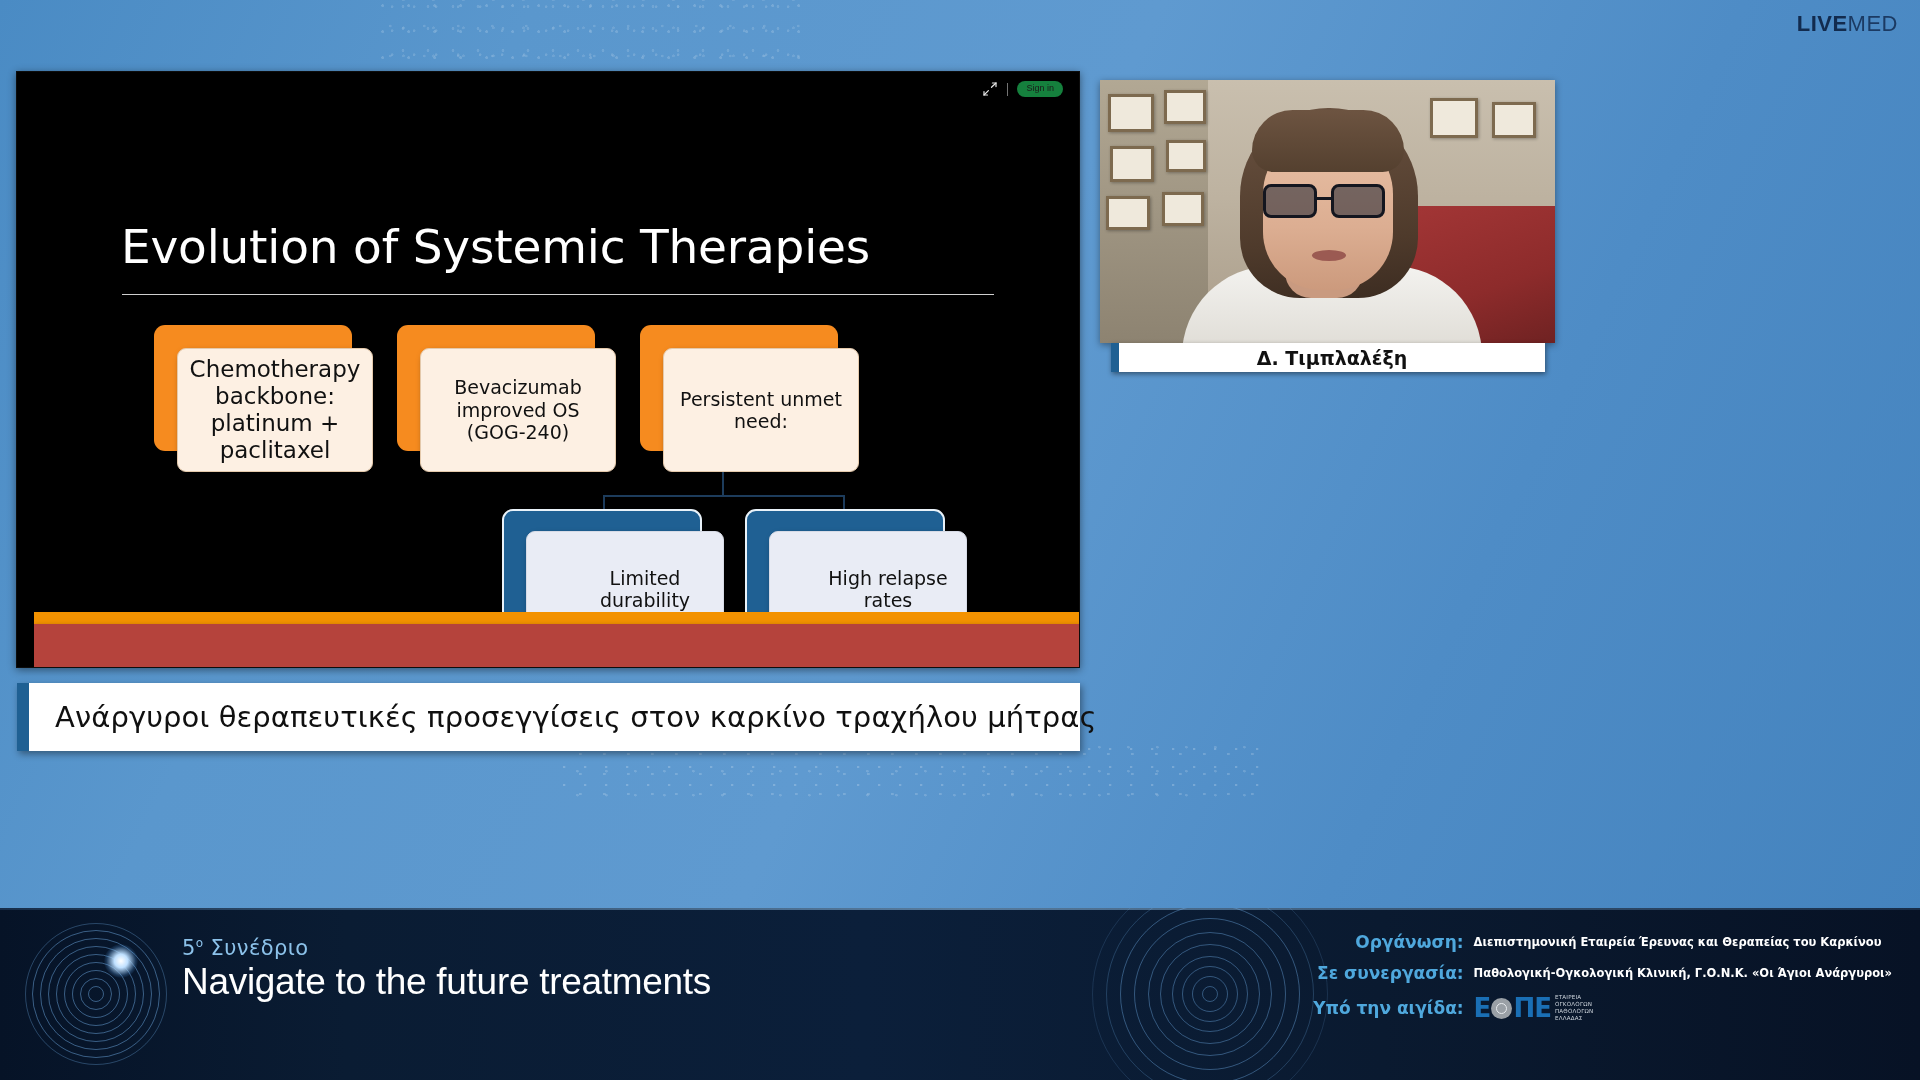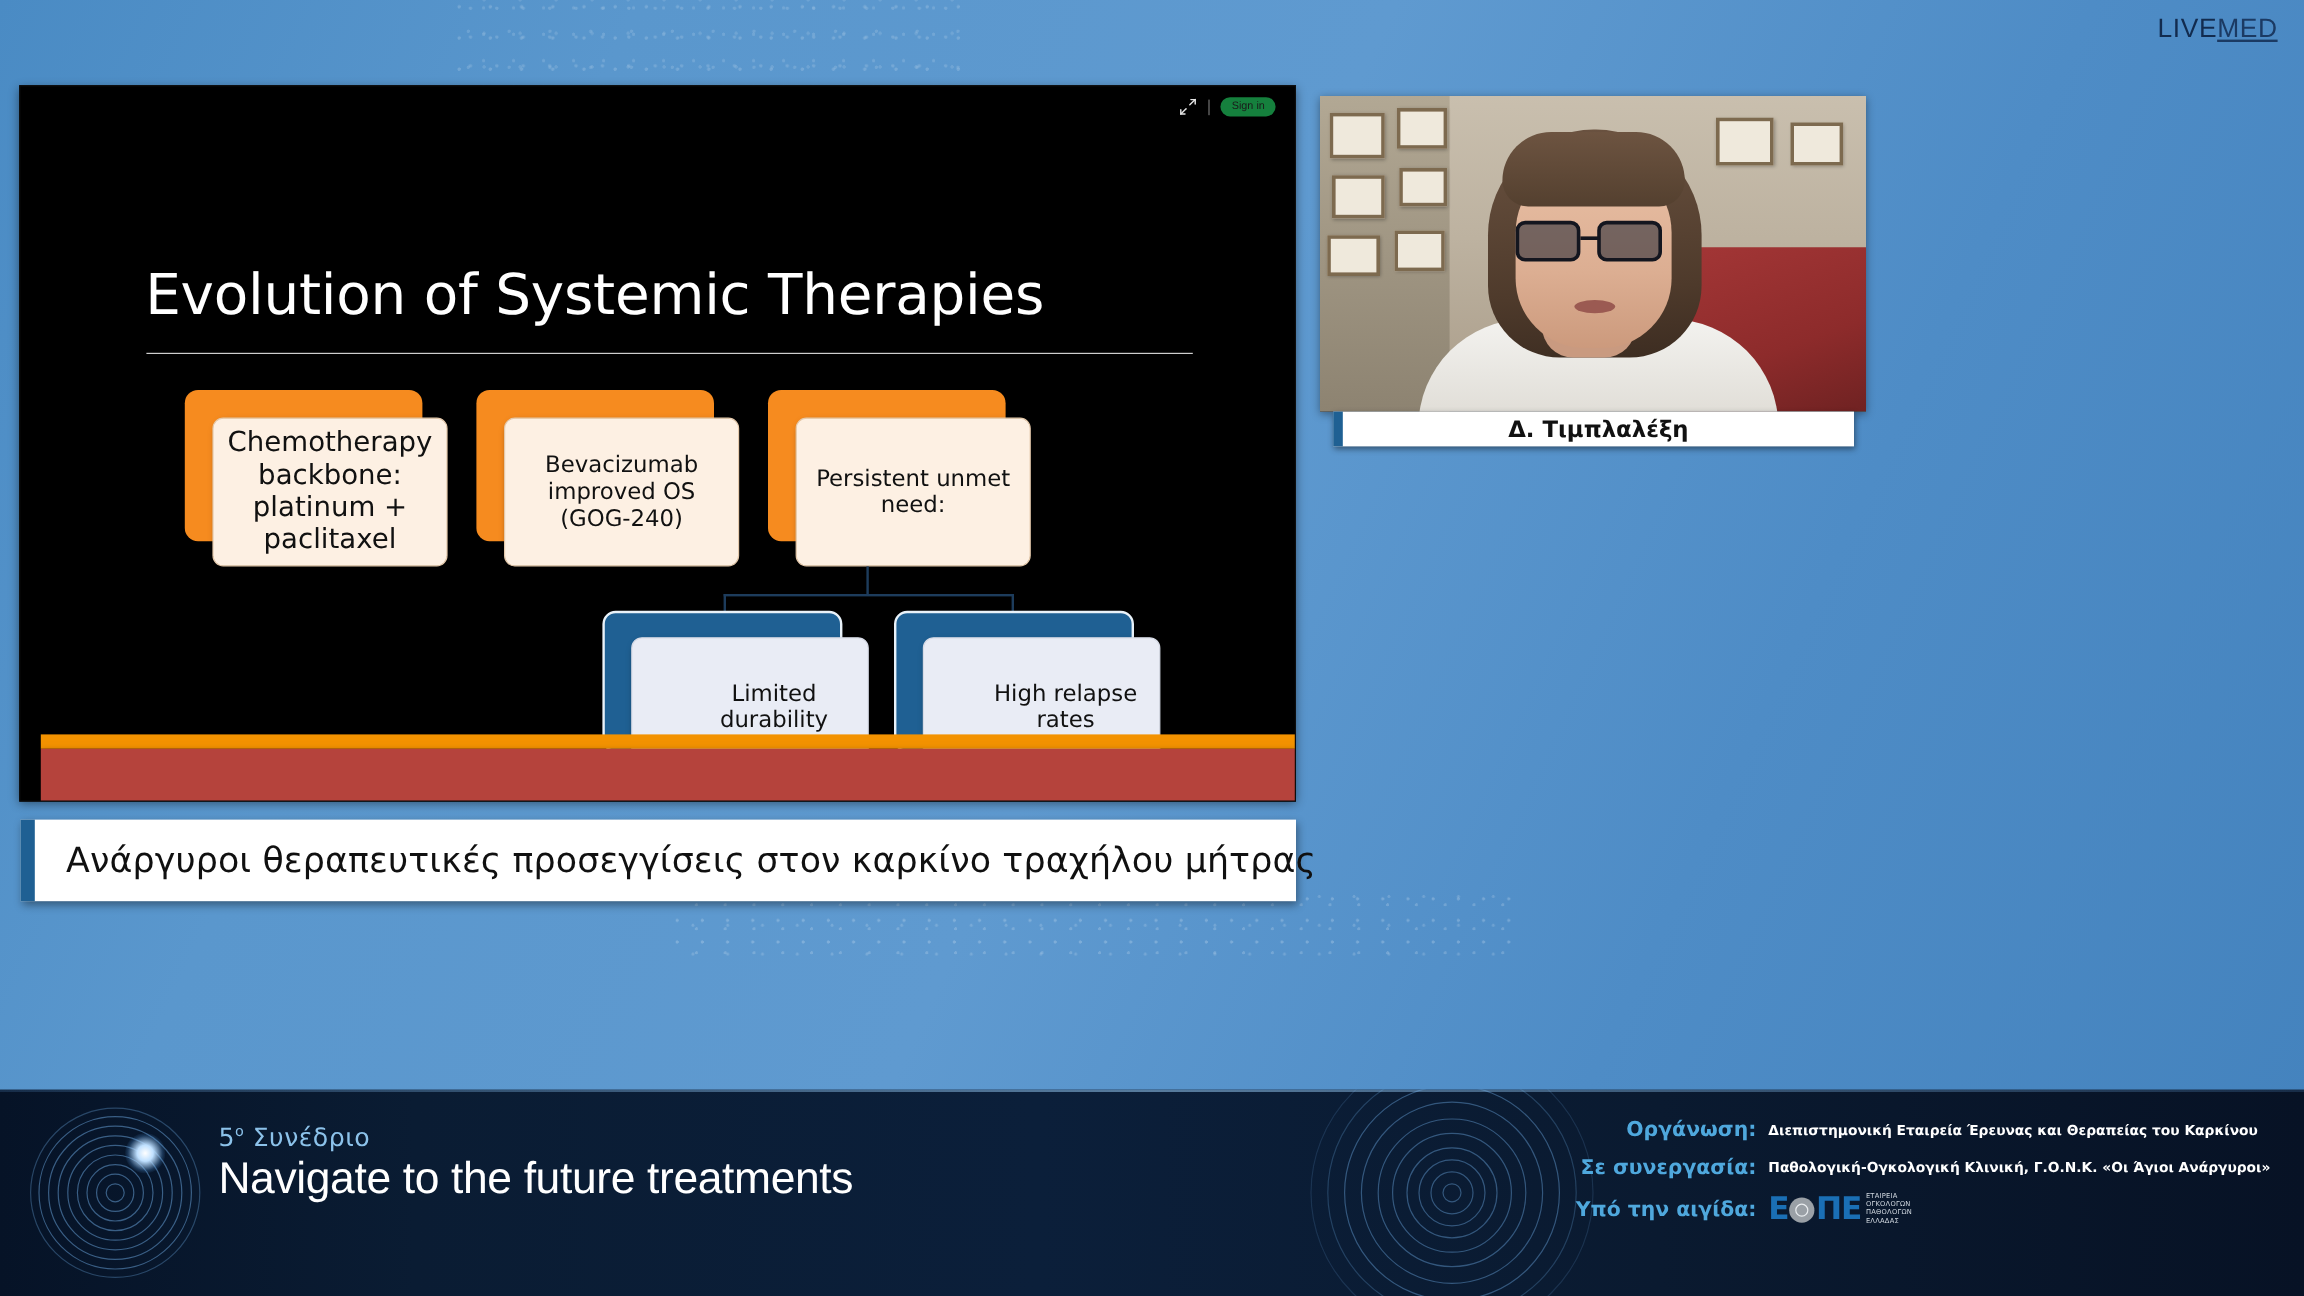--- a/index.html
+++ b/index.html
@@ -42,22 +42,22 @@
     pointer-events: none;
   }
 
   
   #brand {
     position: absolute; right: 22px; top: 13px;
     font-size: 22px; letter-spacing: .5px;
     line-height: 1;
     user-select: none;
   }
-  #brand .b-live { font-weight: 400; color: #122b4e; }
-  #brand .b-med  { font-weight: 400; color: #1b3a63; text-decoration: underline; }
+  #brand .b-live { font-weight: 700; color: #122b4e; }
+  #brand .b-med  { font-weight: 400; color: #1b3a63; }
 
   
   #slide-panel {
     position: absolute; left: 16px; top: 71px;
     width: 1064px; height: 597px;
     background: #000;
     border: 1px solid #0d0d0d;
     box-shadow: 0 2px 8px rgba(0,0,0,.45);
     overflow: hidden;
   }

